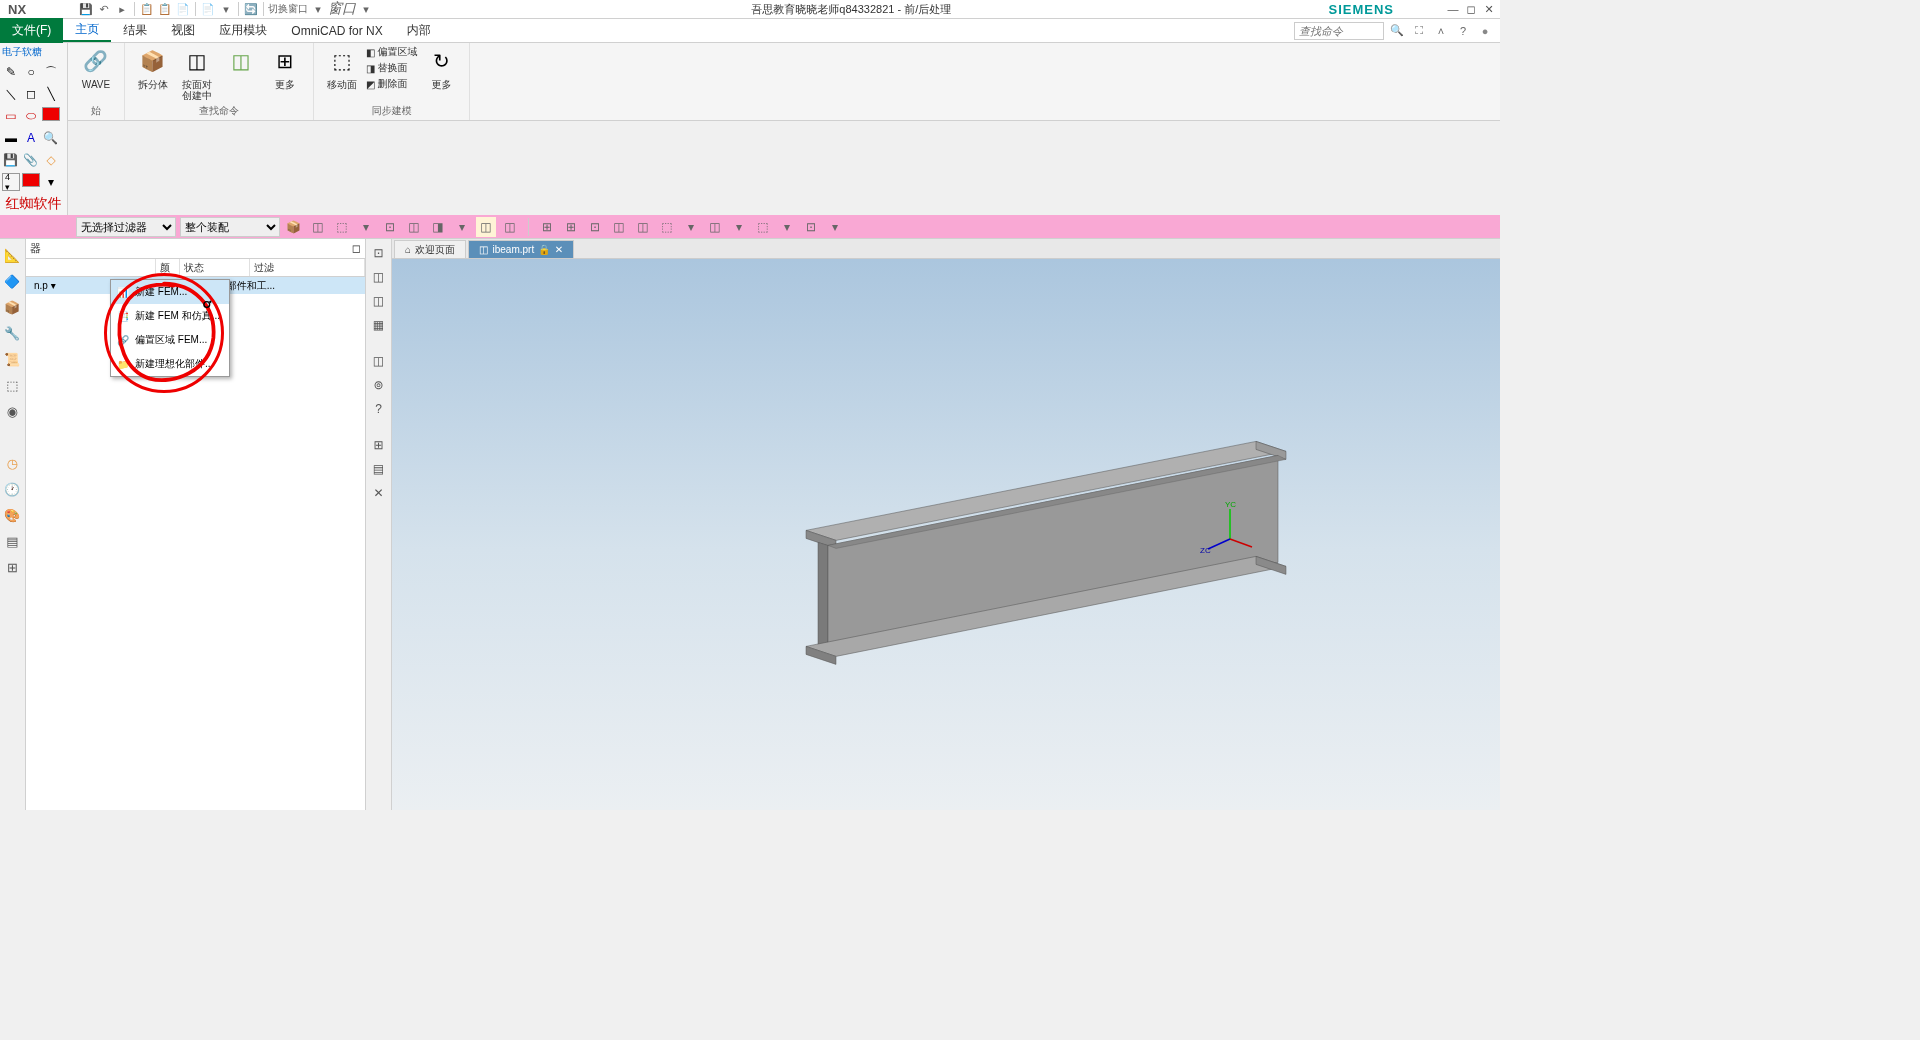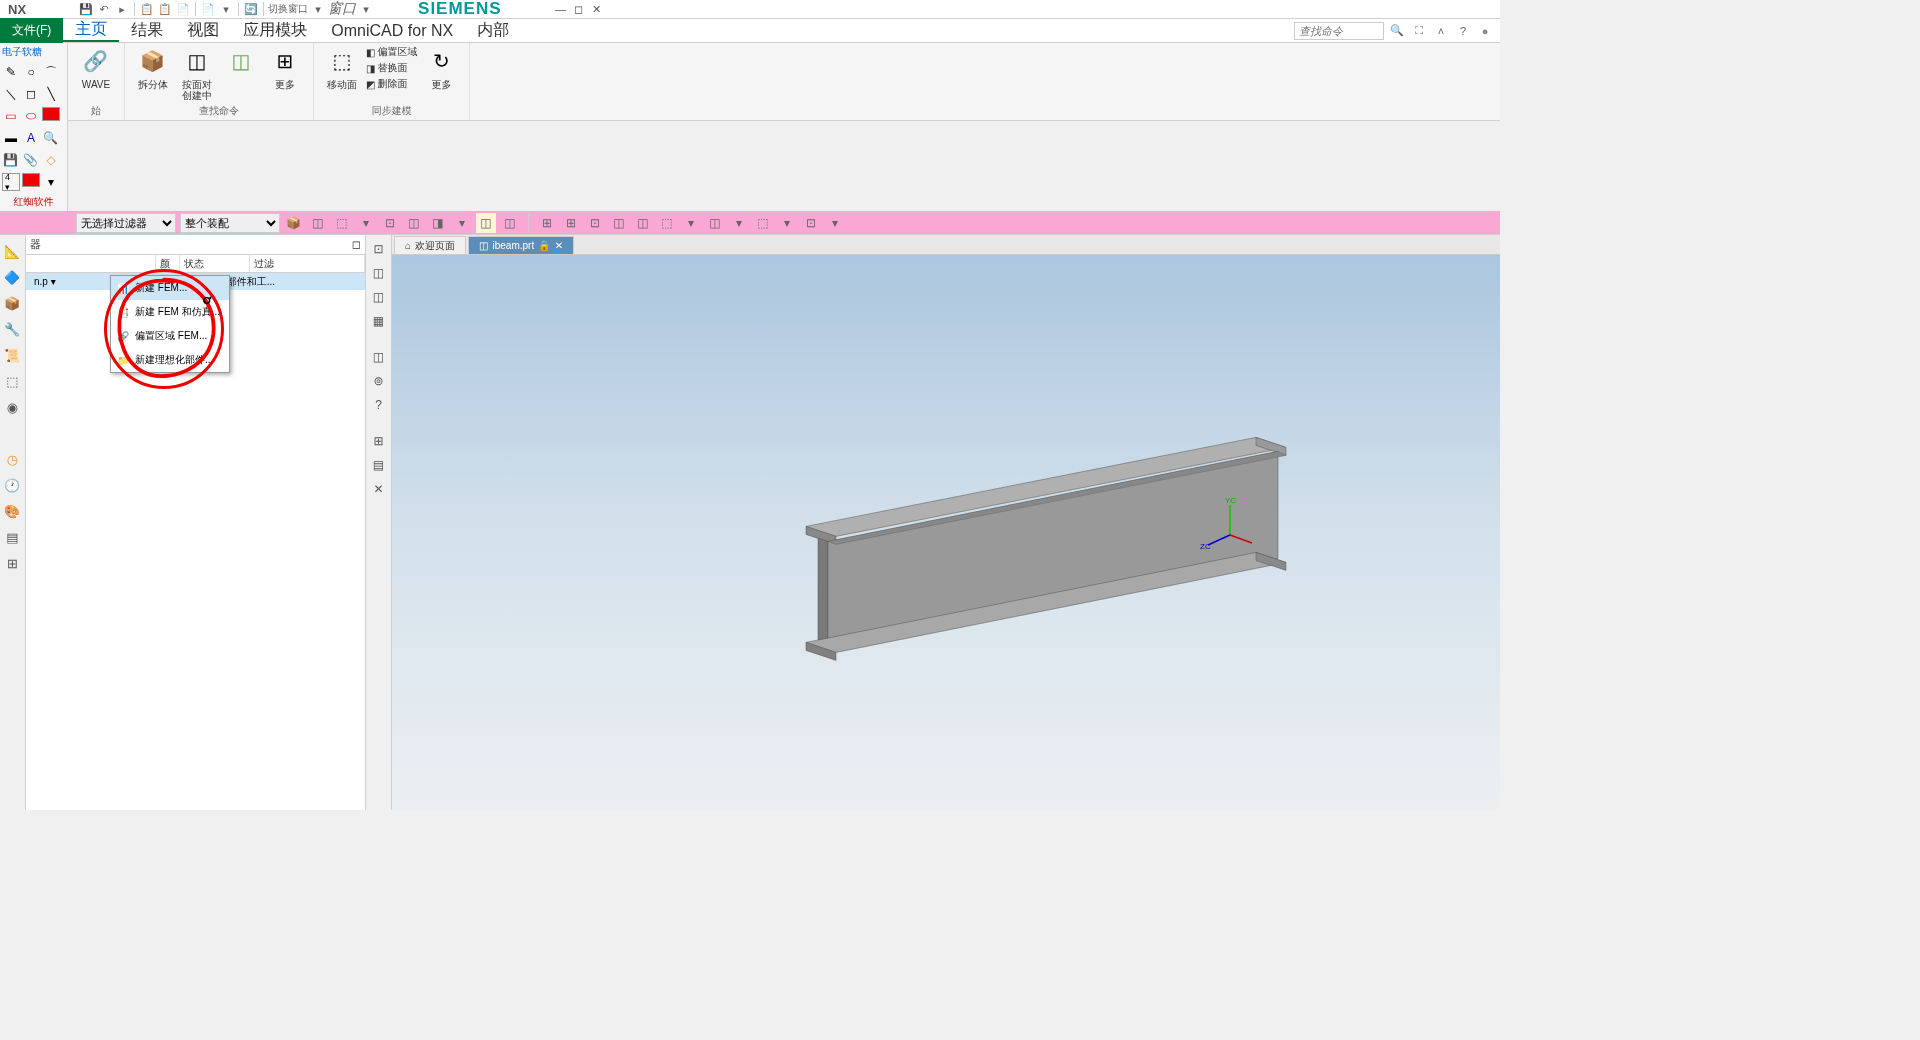--- a/index.html
+++ b/index.html
@@ -5,28 +5,28 @@
 * { margin: 0; padding: 0; box-sizing: border-box; font-family: "Microsoft YaHei", Arial, sans-serif; }
 body { width: 1500px; height: 810px; background: #f0f0f0; overflow: hidden; font-size: 11px; }
 
 
 .titlebar { height: 19px; background: #fff; display: flex; align-items: center; border-bottom: 1px solid #d0d0d0; gap: 44px; }
 .titlebar .logo { font-weight: bold; font-size: 13px; color: #555; padding: 0 8px; }
 .titlebar .qat { display: flex; gap: 2px; align-items: center; }
 .titlebar .qat .icon { width: 16px; height: 16px; display: flex; align-items: center; justify-content: center; color: #666; font-size: 11px; }
 .titlebar .sep { width: 1px; height: 14px; background: #ccc; margin: 0 2px; }
 .titlebar .title-center { flex: 1; text-align: center; color: #333; font-size: 11px; }
-.titlebar .siemens { color: #009999; font-weight: bold; font-size: 17px; letter-spacing: 1px; padding-right: 8px; }
+.titlebar .siemens { color: #009999; font-weight: bold; font-size: 13px; letter-spacing: 1px; padding-right: 8px; }
 .titlebar .wincontrols { display: flex; gap: 4px; padding-right: 4px; }
 .titlebar .wincontrols .wc { width: 14px; height: 14px; display:flex; align-items:center; justify-content:center; color:#555; }
 
 
 .menubar { height: 24px; background: #fff; display: flex; align-items: center; border-bottom: 1px solid #d0d0d0; }
 .menubar .file-btn { background: #007a3d; color: #fff; padding: 13px 12px; font-size: 12px; height:100%; display:flex; align-items:center;text-align:right; }
-.menubar .tab { padding: 3px 12px; font-size: 16px; color: #333; height:100%; display:flex; align-items:center; }
+.menubar .tab { padding: 3px 12px; font-size: 12px; color: #333; height:100%; display:flex; align-items:center; }
 .menubar .tab.active { border-bottom: 2px solid #007a3d; color:#0066cc; }
 .menubar .right { margin-left: auto; display: flex; align-items:center; gap:4px; padding-right:6px;}
 .menubar .search { border:1px solid #ccc; height:18px; width:90px; font-size:11px; padding:0 4px; color:#999; font-style:italic;}
 .menubar .rbtn { width:18px; height:18px; display:flex;align-items:center;justify-content:center;color:#666;}
 
 
 .ribbon-wrap { display:flex; }
 .ribbon { height: 78px; background: #f5f5f5; border-bottom: 1px solid #d0d0d0; display: flex; flex:1; }
 .ribbon .group { display: flex; flex-direction: column; align-items: center; padding: 2px 8px; border-right: 1px solid #e0e0e0; }
 .ribbon .group .row { display:flex; gap:4px; }
@@ -34,21 +34,21 @@
 .ribbon .group .bigbtn .ico { width:32px; height:32px; display:flex;align-items:center;justify-content:center;font-size:20px; }
 .ribbon .group .bigbtn .lbl { font-size:10px; color:#333; text-align:center; line-height:11px; margin-top:2px;}
 .ribbon .group .grpname { font-size:10px; color:#666; margin-top:auto; }
 .ribbon .smallrow { display:flex; align-items:center; gap:2px; font-size:10px; color:#333; }
 
 
 .lefttools { width: 68px; background:#f5f5f5; border-right:1px solid #d0d0d0; display:flex; flex-direction:column; }
 .lefttools .row { display:flex; gap:2px; padding:2px; }
 .lefttools .tb { width:18px; height:18px; display:flex;align-items:center;justify-content:center;font-size:12px;}
 .lefttools .redsw { width:18px;height:14px;background:#e00;border:1px solid #999;}
-.lefttools .label { font-size:10px;color:#c00;text-align:center;padding:2px;}
+.lefttools .label { font-size:14px;color:#c00;text-align:center;padding:2px;}
 
 
 .filterbar { height: 24px; background:#f9a8d4; border-bottom:1px solid #d0d0d0; display:flex; align-items:center; padding:0 4px; gap:4px;}
 .filterbar select { height:20px; font-size:11px; border:1px solid #ccc; }
 .filterbar .ico { width:20px;height:20px;display:flex;align-items:center;justify-content:center;color:#666;font-size:12px;}
 
 
 .main { display:flex; height: calc(810px - 19px - 24px - 78px); }
 
 
@@ -105,20 +105,21 @@
     <span class="icon">📄</span>
     <span class="icon">▾</span>
     <span class="sep"></span>
     <span class="icon">🔄</span>
     <span class="sep"></span>
     <span class="icon" style="width:auto;font-size:10px;">切换窗口</span>
     <span class="icon">▾</span>
     <span class="icon" style="width:auto;font-size:14px;font-style:italic;">窗口</span>
     <span class="icon">▾</span>
   </div>
+  <div class="title-center">吾思教育晓晓老师q84332821 - 前/后处理</div>
   <div class="siemens">SIEMENS</div>
   <div class="wincontrols">
     <span class="wc">—</span>
     <span class="wc">◻</span>
     <span class="wc">✕</span>
   </div>
 </div>
 
 <div class="menubar">
   <div class="file-btn">文件(F)</div>

